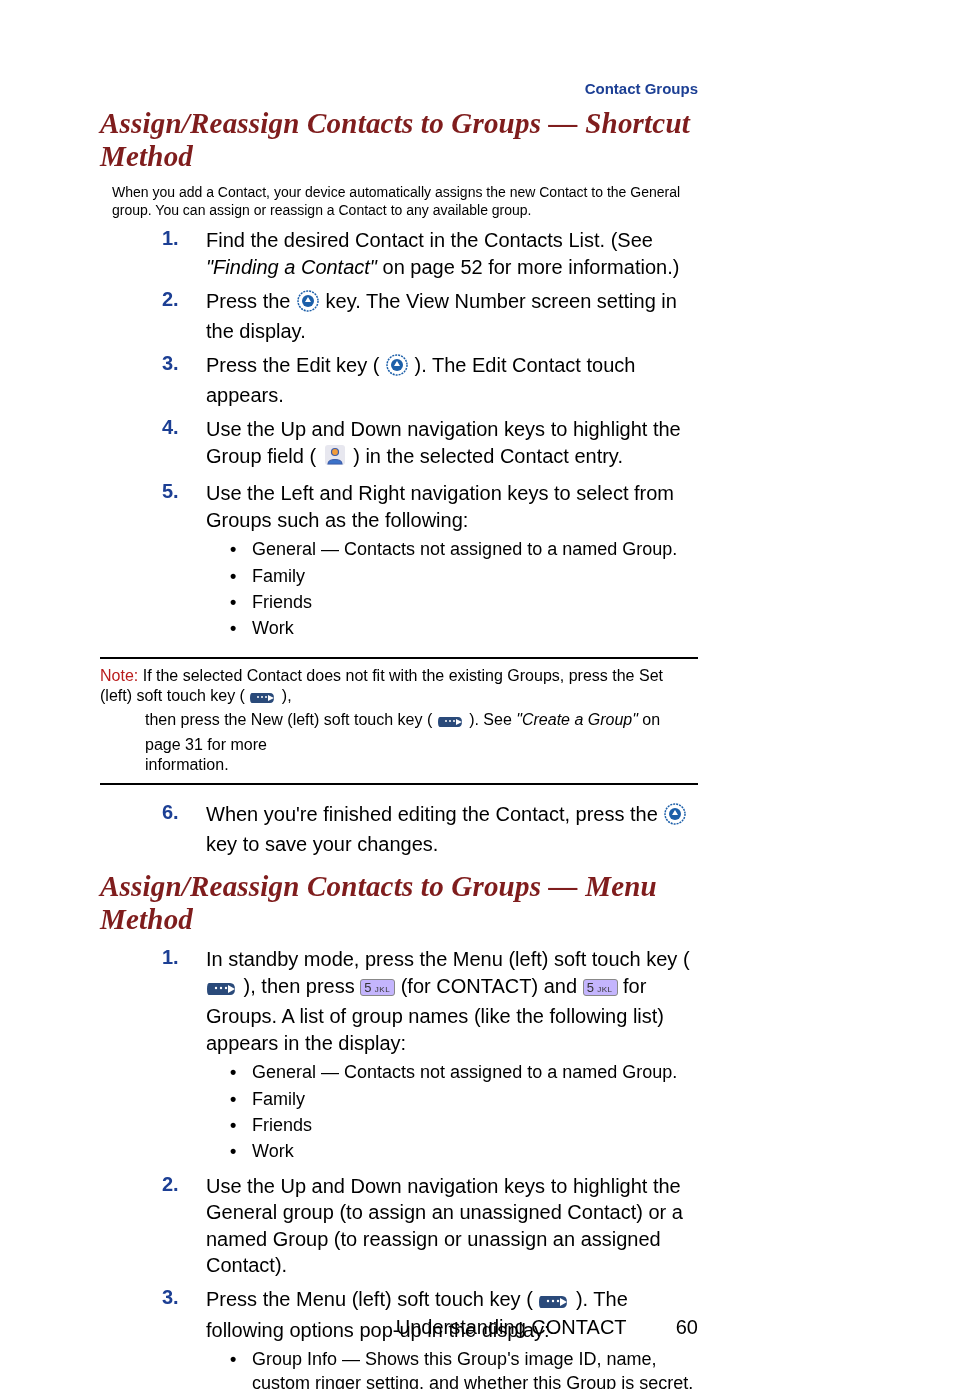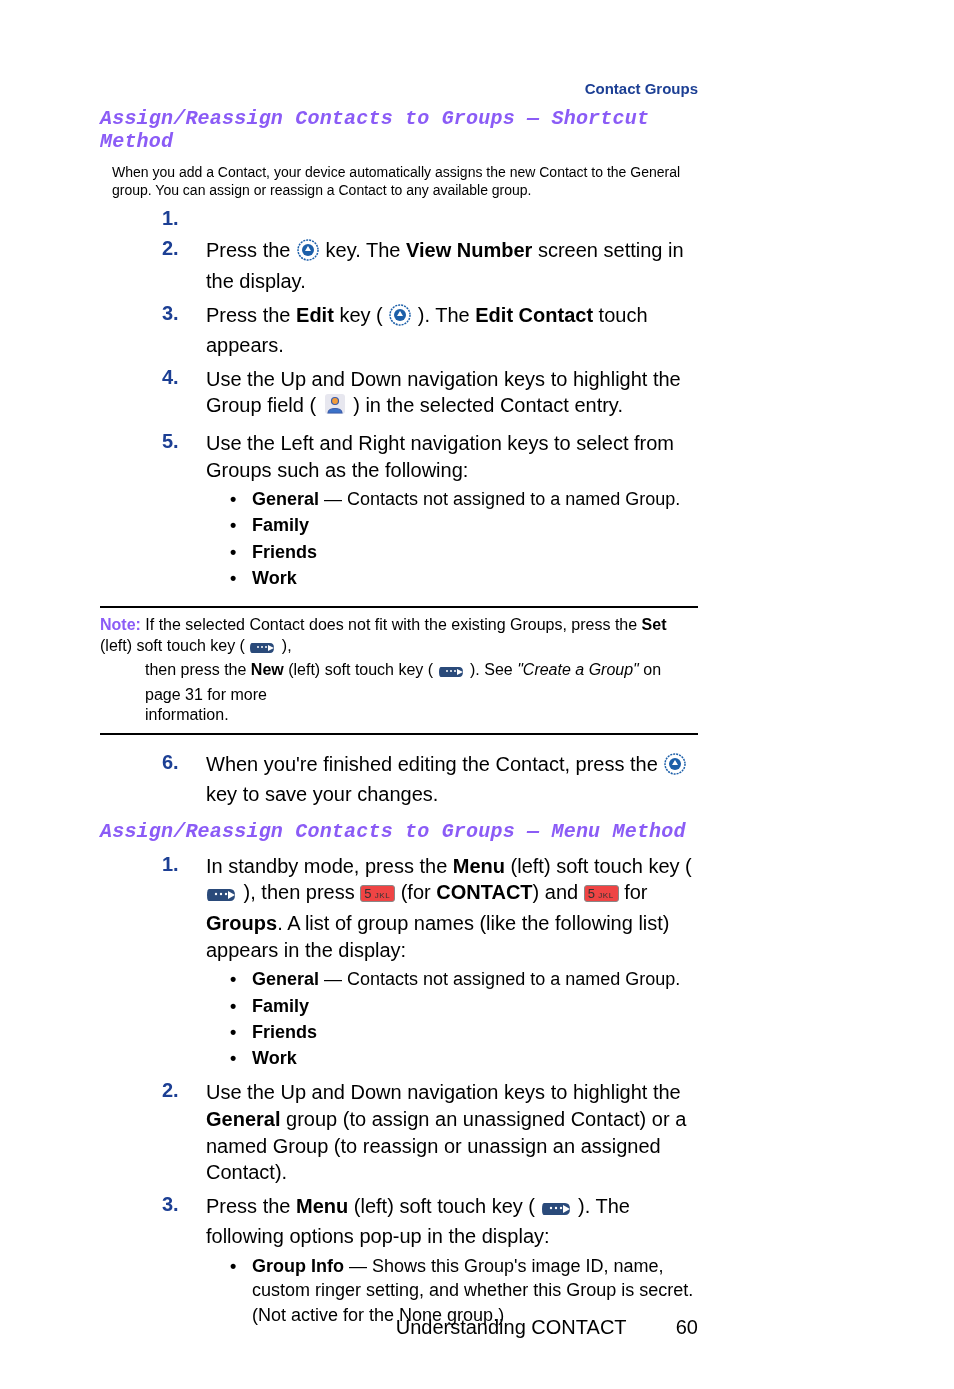--- a/index.html
+++ b/index.html
@@ -17,25 +17,25 @@
   position: relative;
 }
 .rh-header {
   text-align: right;
   color: #1c3f94;
   font-size: 15px;
   font-weight: bold;
   margin-bottom: 10px;
 }
 .section-title {
-  color: #8b5cf6;
-  font-family: Liberation Mono, monospace;
+  color: #7f1d1d;
+  font-family: Liberation Serif, serif;
   font-weight: bold;
   font-style: italic;
-  font-size: 20px;
+  font-size: 29px;
   letter-spacing: 0.2px;
   margin: 0 0 10px 0;
 }
 .body-text {
   font-size: 14px;
   line-height: 1.3;
   margin: 0 0 8px 0;
 }
 .intro {
   padding-left: 12px;
@@ -78,52 +78,52 @@
 }
 .bullet-dot {
   font-weight: bold;
   width: 22px;
   flex: 0 0 22px;
   font-size: 18px;
 }
 .sub-body {
   flex: 1;
 }
-.bold { font-weight: bold; }
+.bold { font-weight: normal; }
 .italic { font-style: italic; }
 .icon {
   display: inline-block;
   vertical-align: -4px;
   margin: 0 1px;
 }
 .note-box {
   border-top: 2px solid #000;
   border-bottom: 2px solid #000;
   padding: 7px 0 7px 0;
   margin: 14px 0 16px 0;
   font-size: 16px;
   line-height: 1.28;
 }
 .note-label {
-  font-weight: bold;
-  color: #8b5cf6;
+  font-weight: normal;
+  color: #b91c1c;
   display: inline;
 }
 .note-body {
   display: inline;
 }
 .note-indent {
   padding-left: 45px;
   display: block;
 }
 .keycap {
   display: inline-block;
   border: 1px solid #888;
   border-radius: 3px;
-  background: #ef4444;
+  background: #c4b5fd;
   font-size: 12px;
   color: #333;
   padding: 1px 4px 1px 3px;
   vertical-align: 1px;
   line-height: 1;
   font-family: Arial, sans-serif;
 }
 .keycap .kdigit { font-size: 13px; }
 .keycap .kletters { font-size: 8px; letter-spacing: 0.5px; }
 .footer {
@@ -144,20 +144,23 @@
 
   <div class="rh-header">Contact Groups</div>
 
   <div class="section-title">Assign/Reassign Contacts to Groups — Shortcut Method</div>
 
   <p class="body-text intro">When you add a Contact, your device automatically assigns the new Contact to the General group. You can assign or reassign a Contact to any available group.</p>
 
   <ul class="list">
     <li class="list-item">
       <span class="item-num">1.</span>
+      <span class="item-body">
+        <span>Find the desired Contact in the Contacts List. (See </span><span class="italic">"Finding a Contact"</span><span> on page 52 for more information.)</span>
+      </span>
     </li>
     <li class="list-item">
       <span class="item-num">2.</span>
       <span class="item-body">
         <span>Press the </span><span class="icon"><svg width="22" height="22" viewBox="0 0 22 22">
               <circle cx="11" cy="11" r="10" fill="none" stroke="#1c5fa9" stroke-width="1.5" stroke-dasharray="2,1"></circle>
               <circle cx="11" cy="11" r="6" fill="#1c5fa9"></circle>
               <path d="M11 7 L8 12 L14 12 Z" fill="#fff"></path>
             </svg></span><span> key. The </span><span class="bold">View Number</span><span> screen setting in the display.</span>
       </span>

